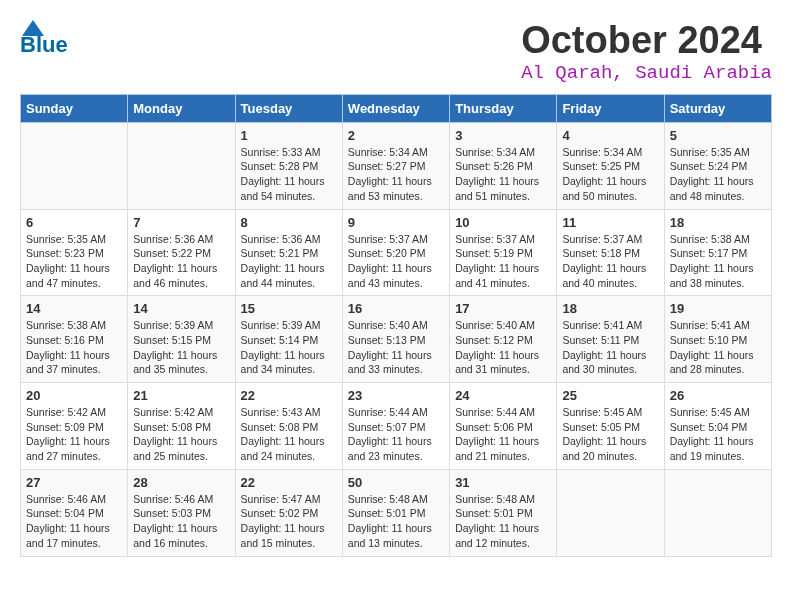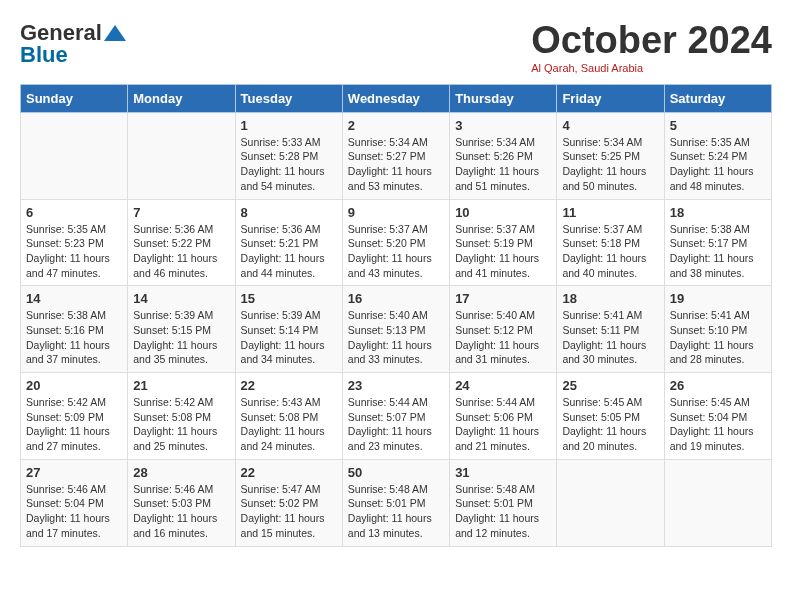--- a/index.html
+++ b/index.html
@@ -24,22 +24,23 @@
     .title-block {
       text-align: left;
     }
     .month-title {
       font-size: 38px;
       font-weight: bold;
       color: #333;
       line-height: 1.1;
     }
     .location-title {
-      font-size: 11px;
-      color: #b91c1c;
+      font-size: 19px;
+      color: #a21caf;
+      font-family: Liberation Mono, monospace;
     }
     table {
       width: 100%;
       border-collapse: collapse;
       table-layout: fixed;
     }
     thead tr {
       background: #2a6db5;
       color: #fff;
     }
@@ -79,21 +80,20 @@
     tbody tr:nth-child(even) {
       background: #ffffff;
     }
   </style>
 </head>
 <body>
 
 <div class="header">
   <div class="logo">
     <div style="display:flex;align-items:center;">
-      <span style="font-size:22px;font-weight:bold;color:#333;">General</span>
       <svg width="22" height="16" viewBox="0 0 22 16" style="margin-left:2px;vertical-align:middle;">
         <polygon points="0,16 11,0 22,16" fill="#1a6eb5"></polygon>
       </svg>
     </div>
     <span style="font-size:22px;font-weight:bold;color:#0369a1;margin-top:-4px;">Blue</span>
   </div>
   <div class="title-block">
     <div class="month-title">October 2024</div>
     <div class="location-title">Al Qarah, Saudi Arabia</div>
   </div>

